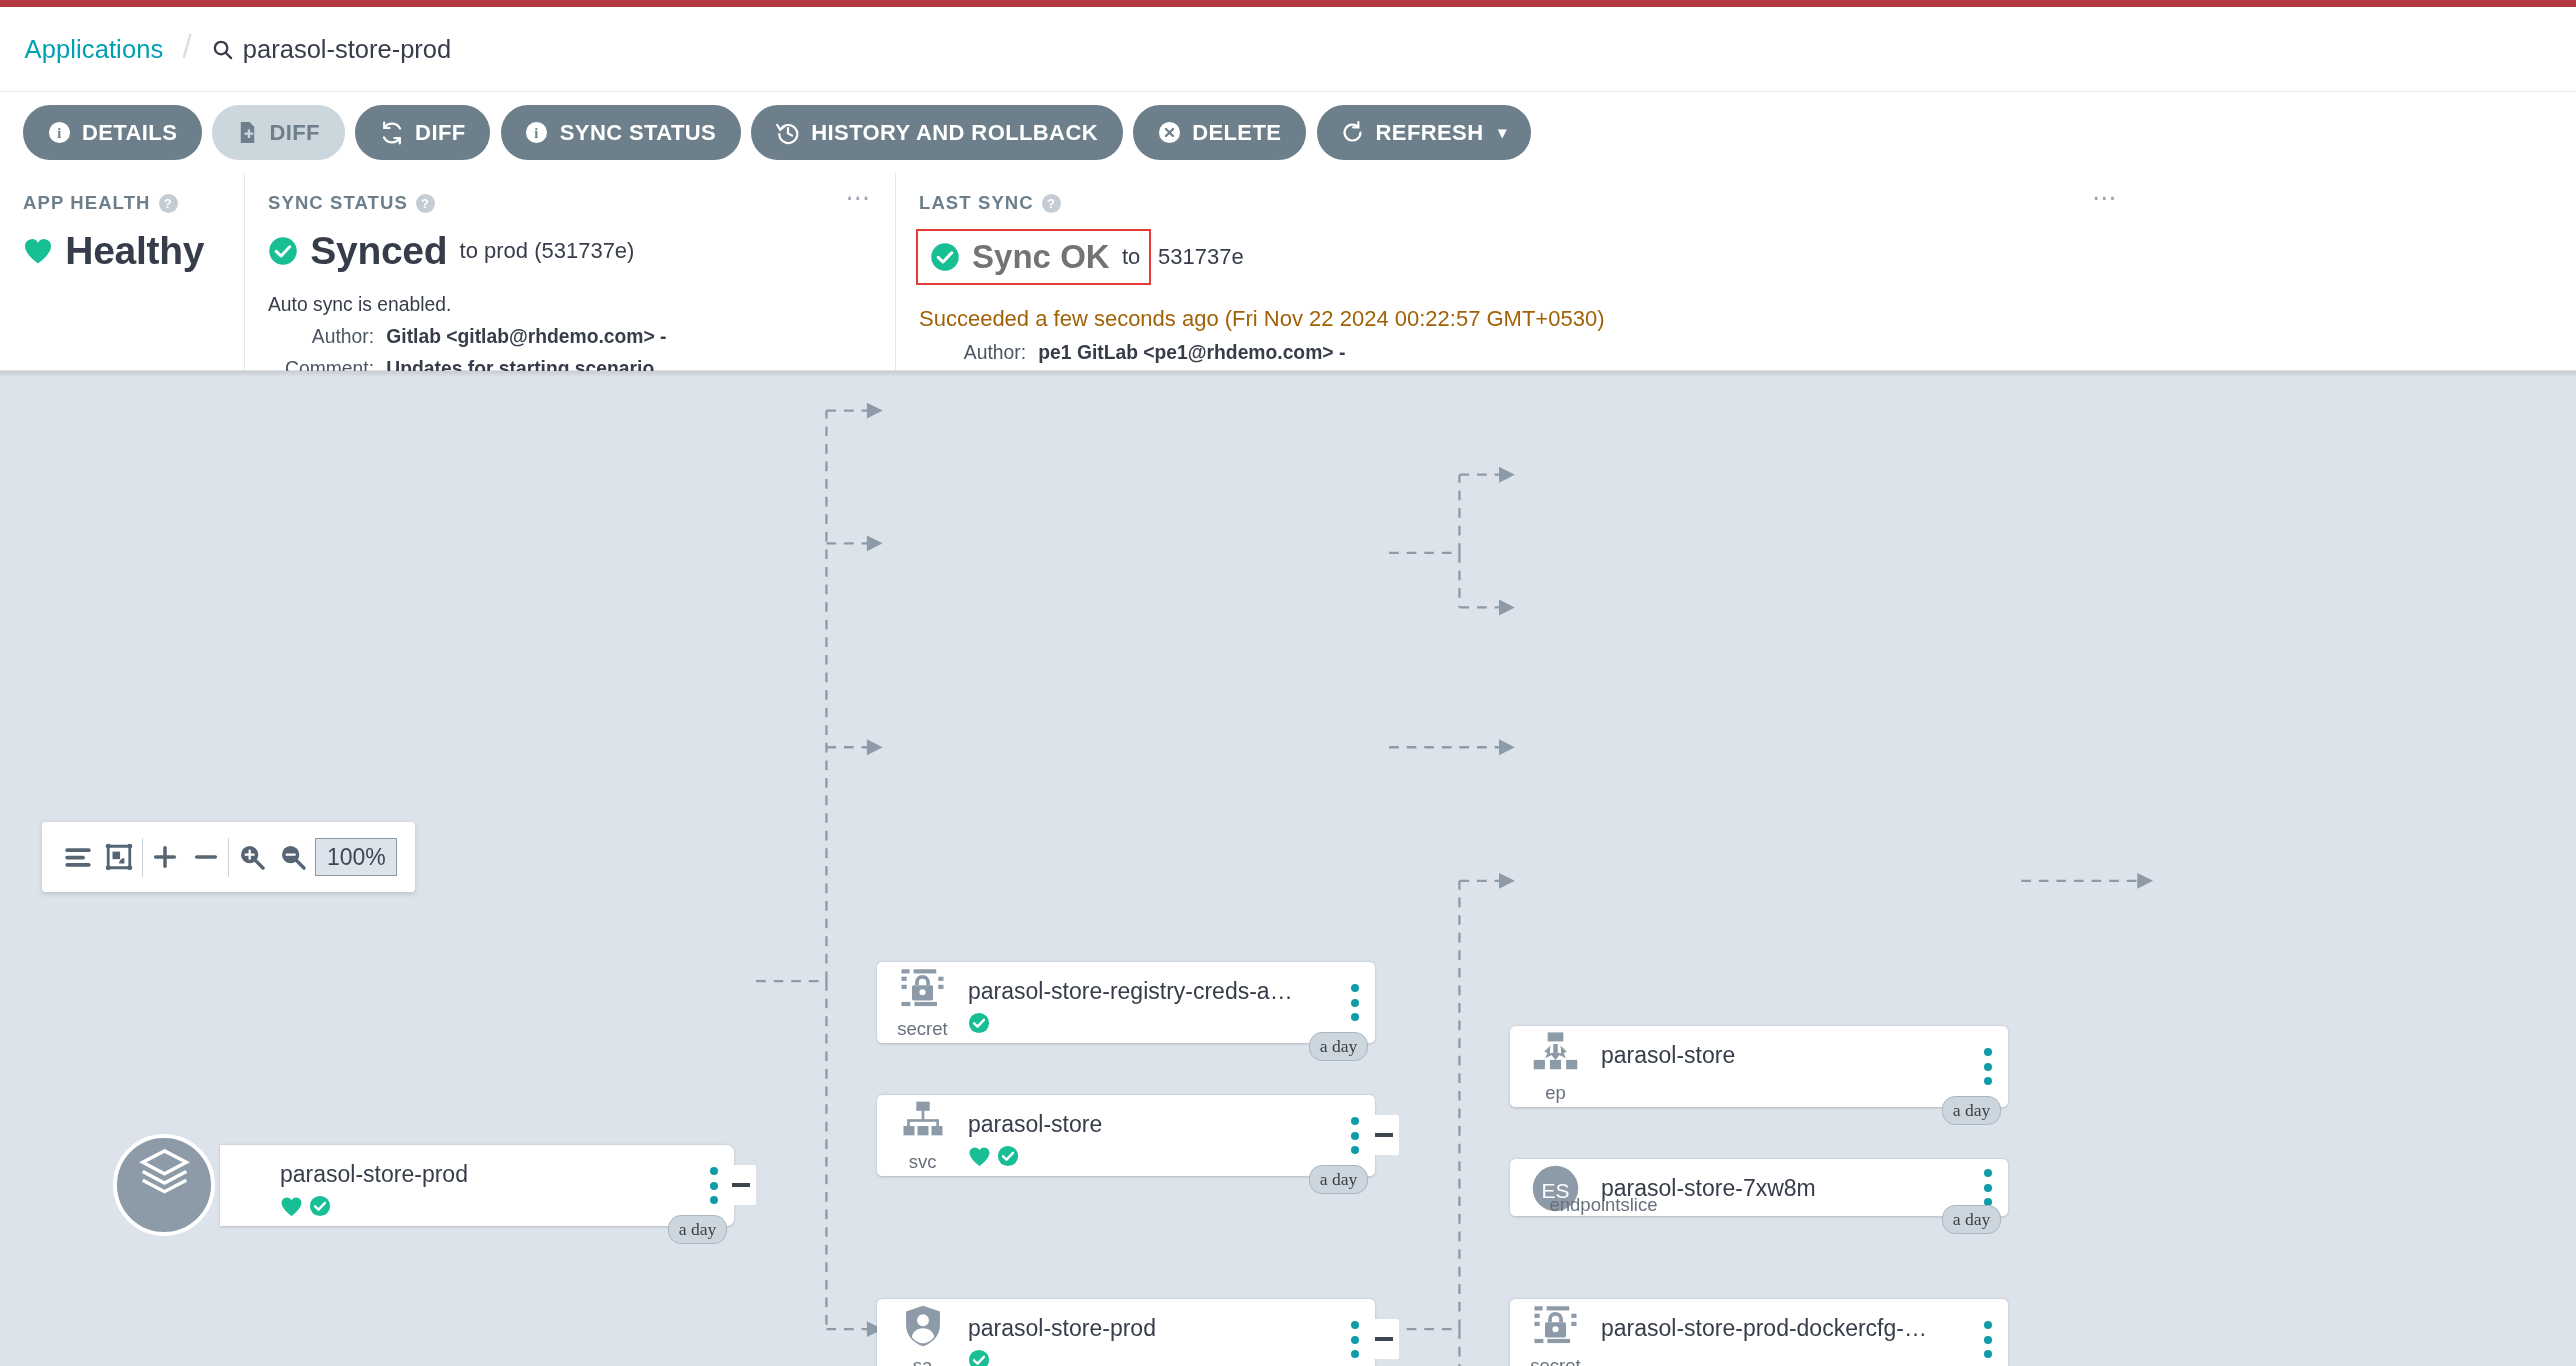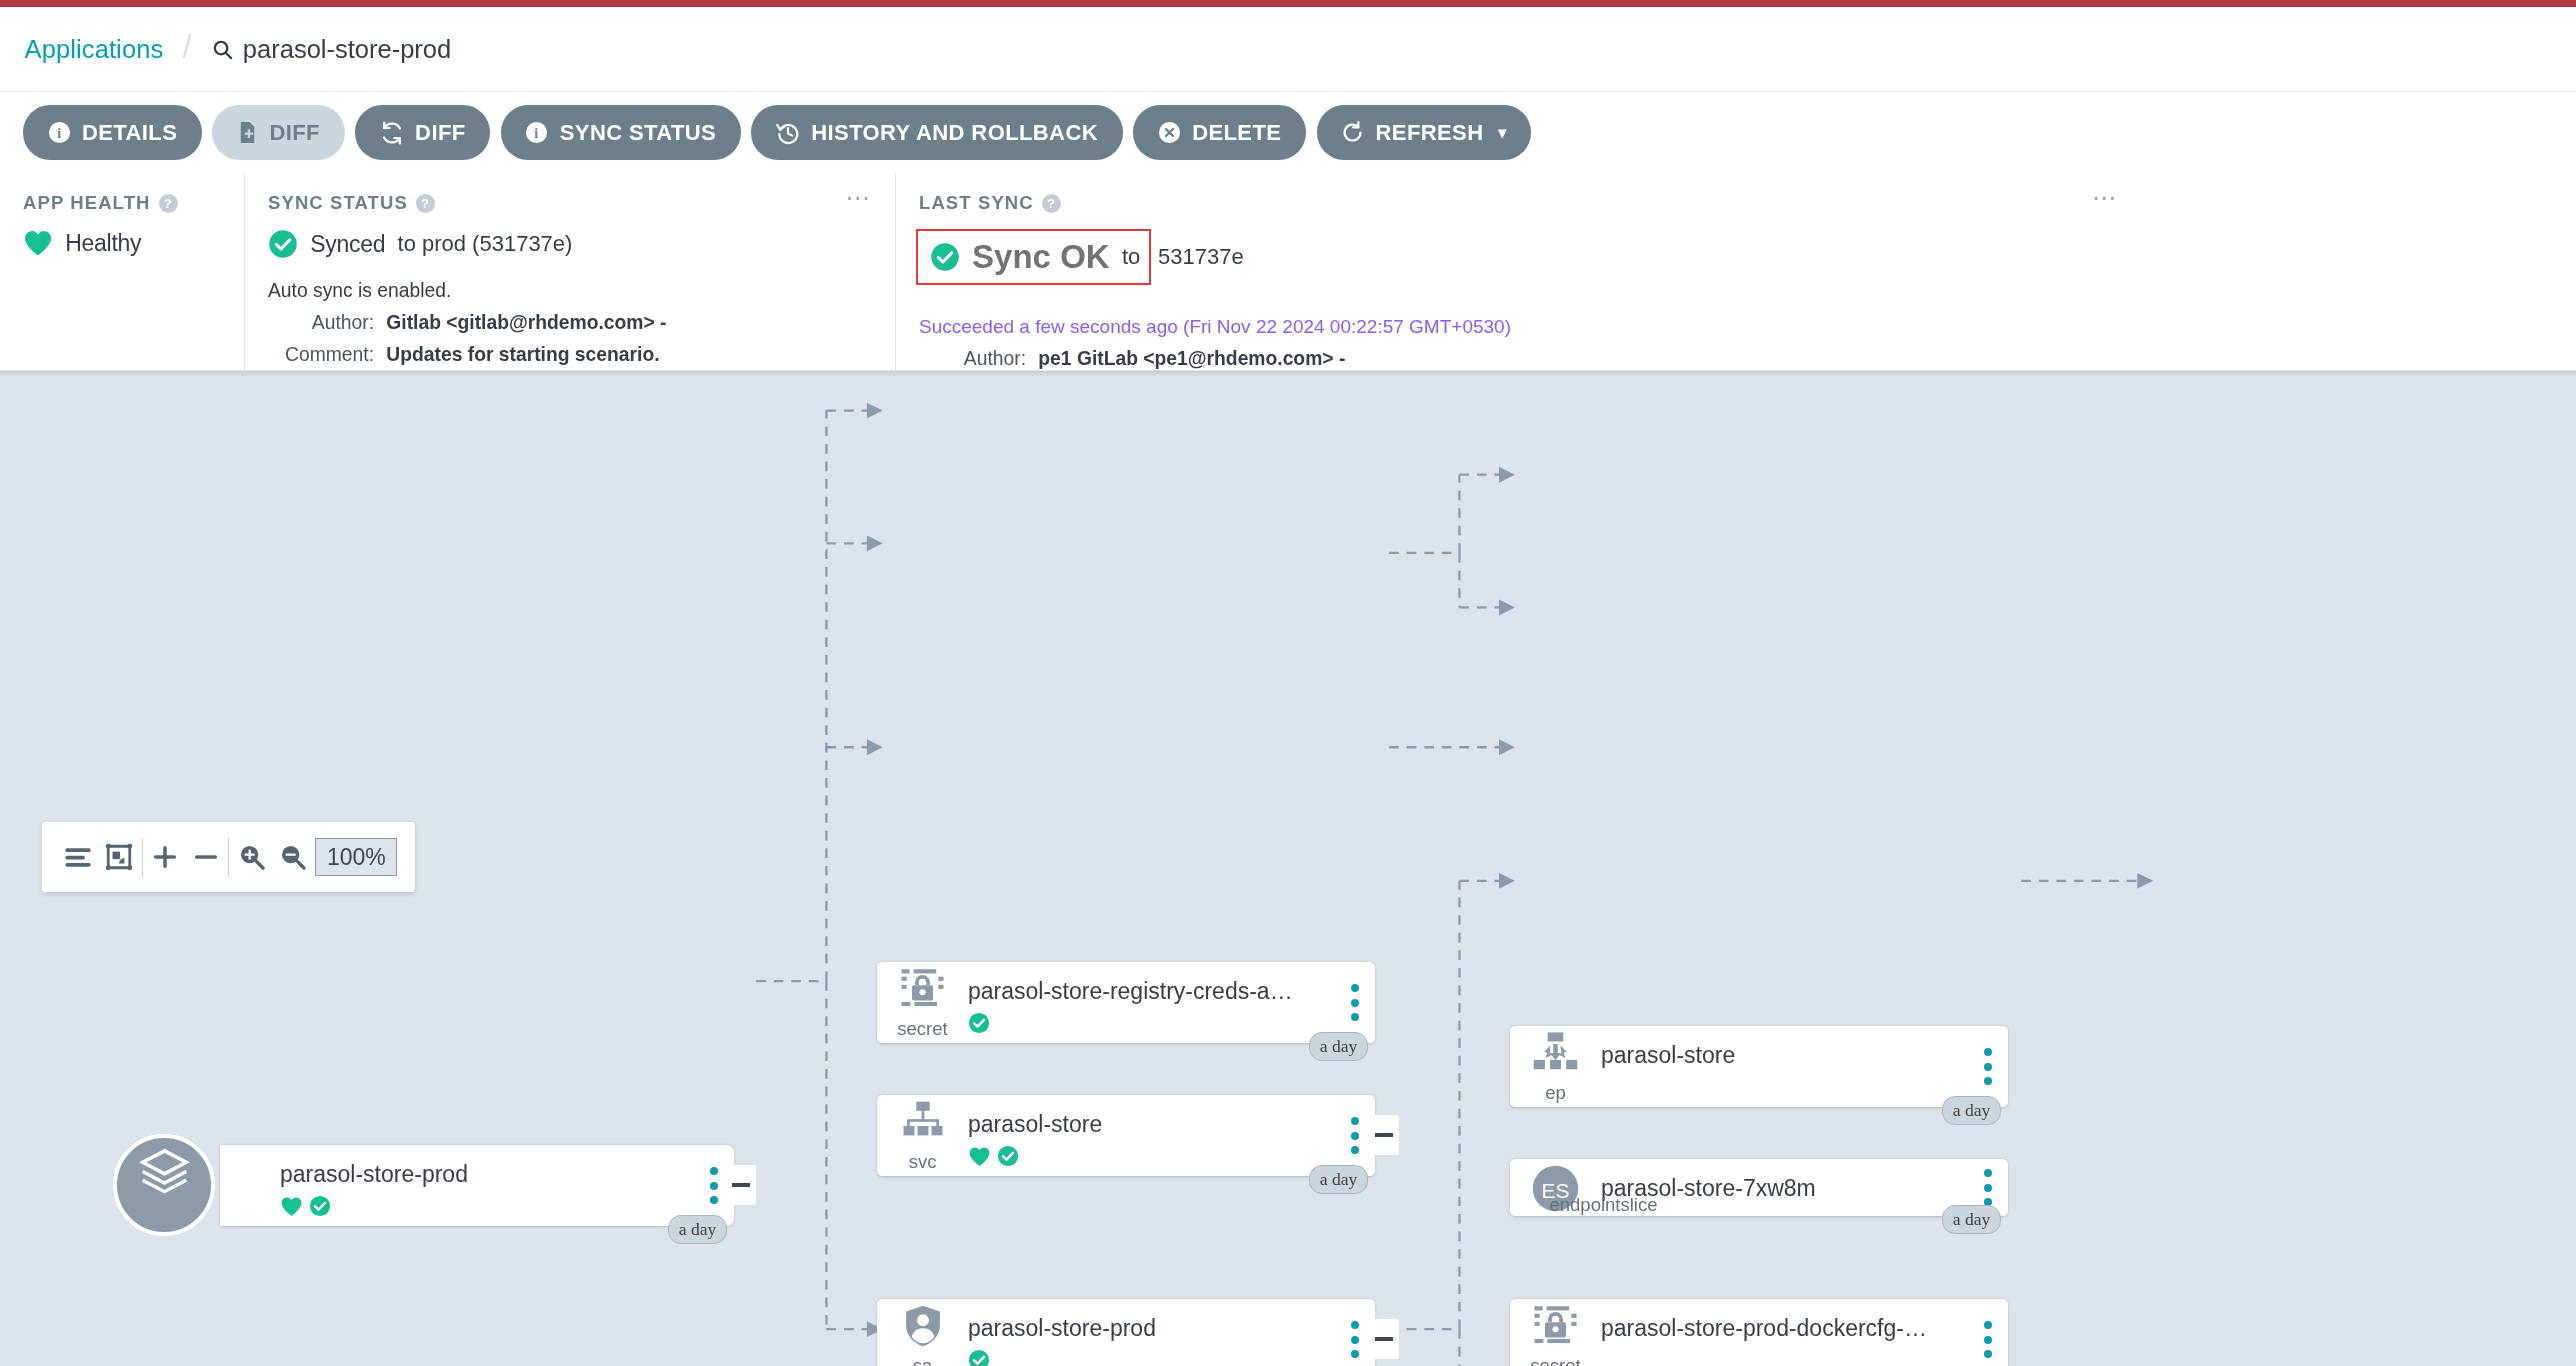--- a/index.html
+++ b/index.html
@@ -76,30 +76,30 @@
   }
   .kebab-h {
     position: absolute; right: 23px; top: 19.3px;
     color: #9aa5b1; font-size: 24.6px; letter-spacing: 1.8px;
     cursor: pointer; line-height: .5;
   }
   .big-row { display: flex; align-items: center; gap: 12.3px; }
   .heart {
     width: 30px; height: 28px; display: inline-block;
   }
-  .big-label { font-size: 23px; font-weight: 400; color: #363c4a; letter-spacing: -0.3px;}
+  .big-label { font-size: 39px; font-weight: 700; color: #363c4a; letter-spacing: -0.3px;}
   .big-sub   { font-size: 22px; color: #363c4a; }
   .ok-circle { width: 30px; height: 30px; }
 
   .sync-note { font-size: 19.3px; color: #363c4a; margin-top: 21px; }
   .kv { display: flex; margin-top: 9.7px; font-size: 19.3px; }
   .kv .k { color: #4a5562; width: 106px; text-align: right; margin-right: 12.3px; }
   .kv .v { color: #363c4a; font-weight: 700; }
   .panel-last .kv .k { width: 107px; }
-  .succeeded { font-size: 19px; color: #8b5cf6; margin-top: 31px; }
+  .succeeded { font-size: 22px; color: #a16207; margin-top: 21px; }
 
   .sync-ok-box {
     display: inline-flex; align-items: center; gap: 12.3px;
     border: 2.6px solid #e53935; padding: 7px 8.8px 7px 12.3px;
     margin-left: -3.5px;
   }
   .sync-ok-text { font-size: 33px; font-weight: 700; color: #737373; }
 
   
   .graph {

